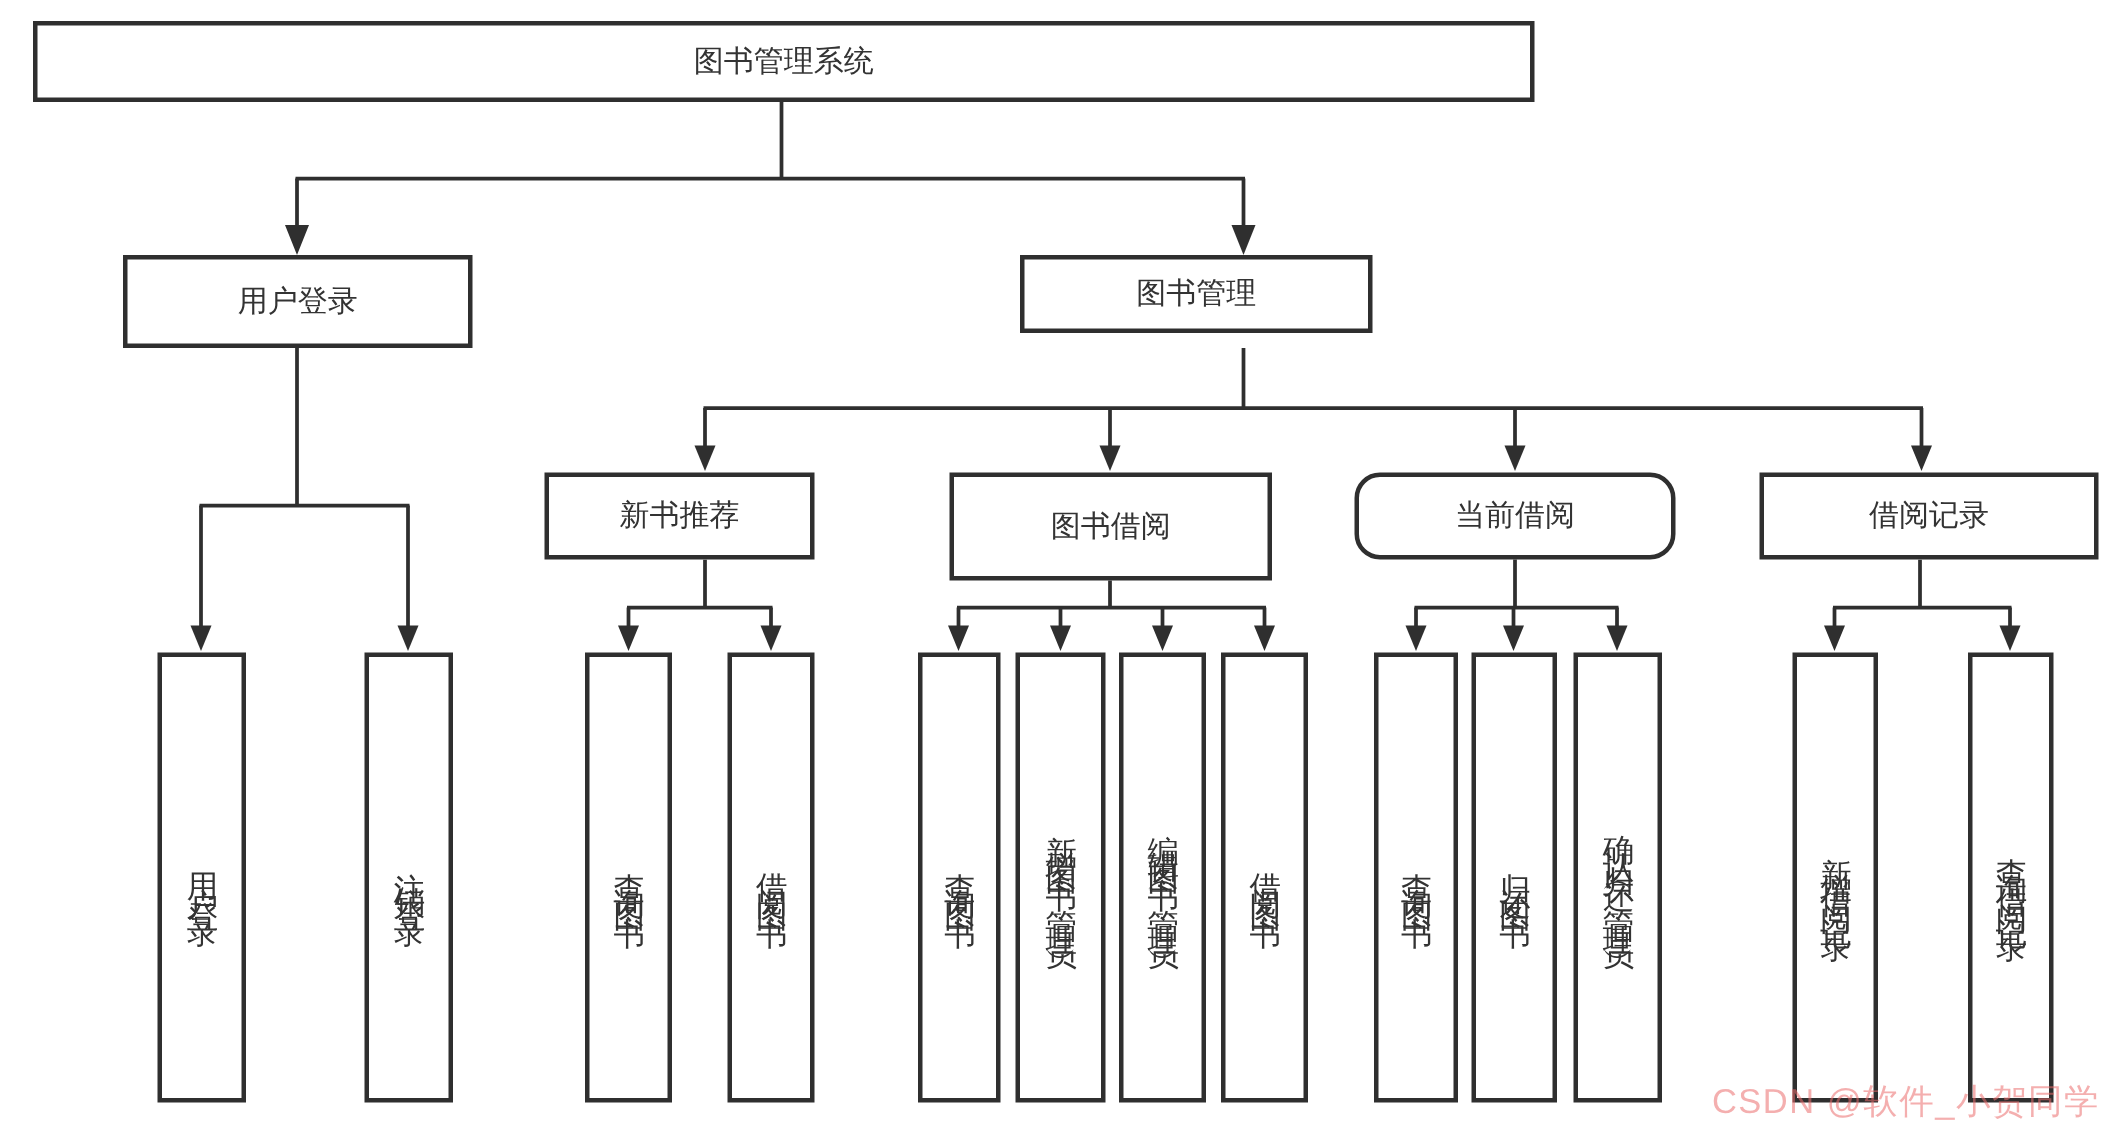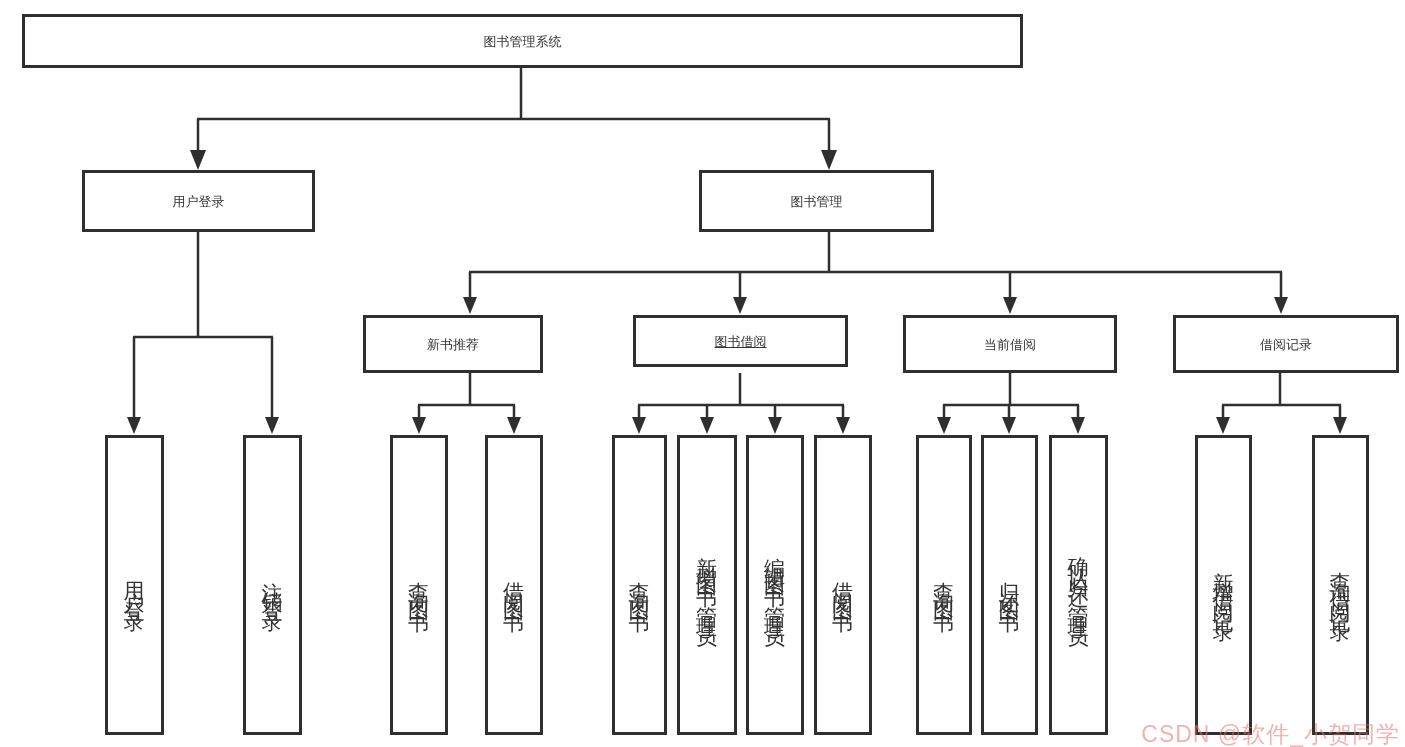--- a/index.html
+++ b/index.html
@@ -20,21 +20,21 @@
   .node {
     position: absolute;
     box-sizing: border-box;
     border: 3px solid #2f2f2f;
     background: #ffffff;
     color: #333333;
     display: flex;
     align-items: center;
     justify-content: center;
     z-index: 2;
-    font-size: 13px;
+    font-size: 20px;
     line-height: 1;
     white-space: nowrap;
   }
   .node.vert {
     writing-mode: vertical-rl;
     text-orientation: mixed;
     letter-spacing: 10px;
     font-size: 21px;
     white-space: normal;
   }
@@ -115,25 +115,25 @@
       <polygon points="1002,417 1016,417 1009,434"></polygon>
       <polygon points="1071,417 1085,417 1078,434"></polygon>
       <polygon points="1216,417 1230,417 1223,434"></polygon>
       <polygon points="1333,417 1347,417 1340,434"></polygon>
     </g>
   </svg>
 
   <div class="node" style="left:22px; top:14px; width:1001px; height:54px;">图书管理系统</div>
 
   <div class="node" style="left:82px; top:170px; width:233px; height:62px;">用户登录</div>
-  <div class="node" style="left:699px; top:170px; width:235px; height:62px;">图书管理</div>
+  <div class="node" style="left:680px; top:170px; width:235px; height:52px;">图书管理</div>
 
   <div class="node" style="left:363px; top:315px; width:180px; height:58px;">新书推荐</div>
-  <div class="node" style="left:633px; top:315px; width:215px; height:52px;text-decoration:underline;">图书借阅</div>
-  <div class="node" style="left:903px; top:315px; width:214px; height:58px;">当前借阅</div>
+  <div class="node" style="left:633px; top:315px; width:215px; height:72px;">图书借阅</div>
+  <div class="node" style="left:903px; top:315px; width:214px; height:58px;border-radius:17px;">当前借阅</div>
   <div class="node" style="left:1173px; top:315px; width:226px; height:58px;">借阅记录</div>
 
   <div class="node vert" style="left:105px; top:435px; width:59px; height:300px;">用户登录</div>
   <div class="node vert" style="left:243px; top:435px; width:59px; height:300px;">注销登录</div>
 
   <div class="node vert" style="left:390px; top:435px; width:58px; height:300px;">查询图书</div>
   <div class="node vert" style="left:485px; top:435px; width:58px; height:300px;">借阅图书</div>
 
   <div class="node vert" style="left:612px; top:435px; width:55px; height:300px;">查询图书</div>
   <div class="node vert" style="left:677px; top:435px; width:60px; height:300px;">新增图书（管理员）</div>

